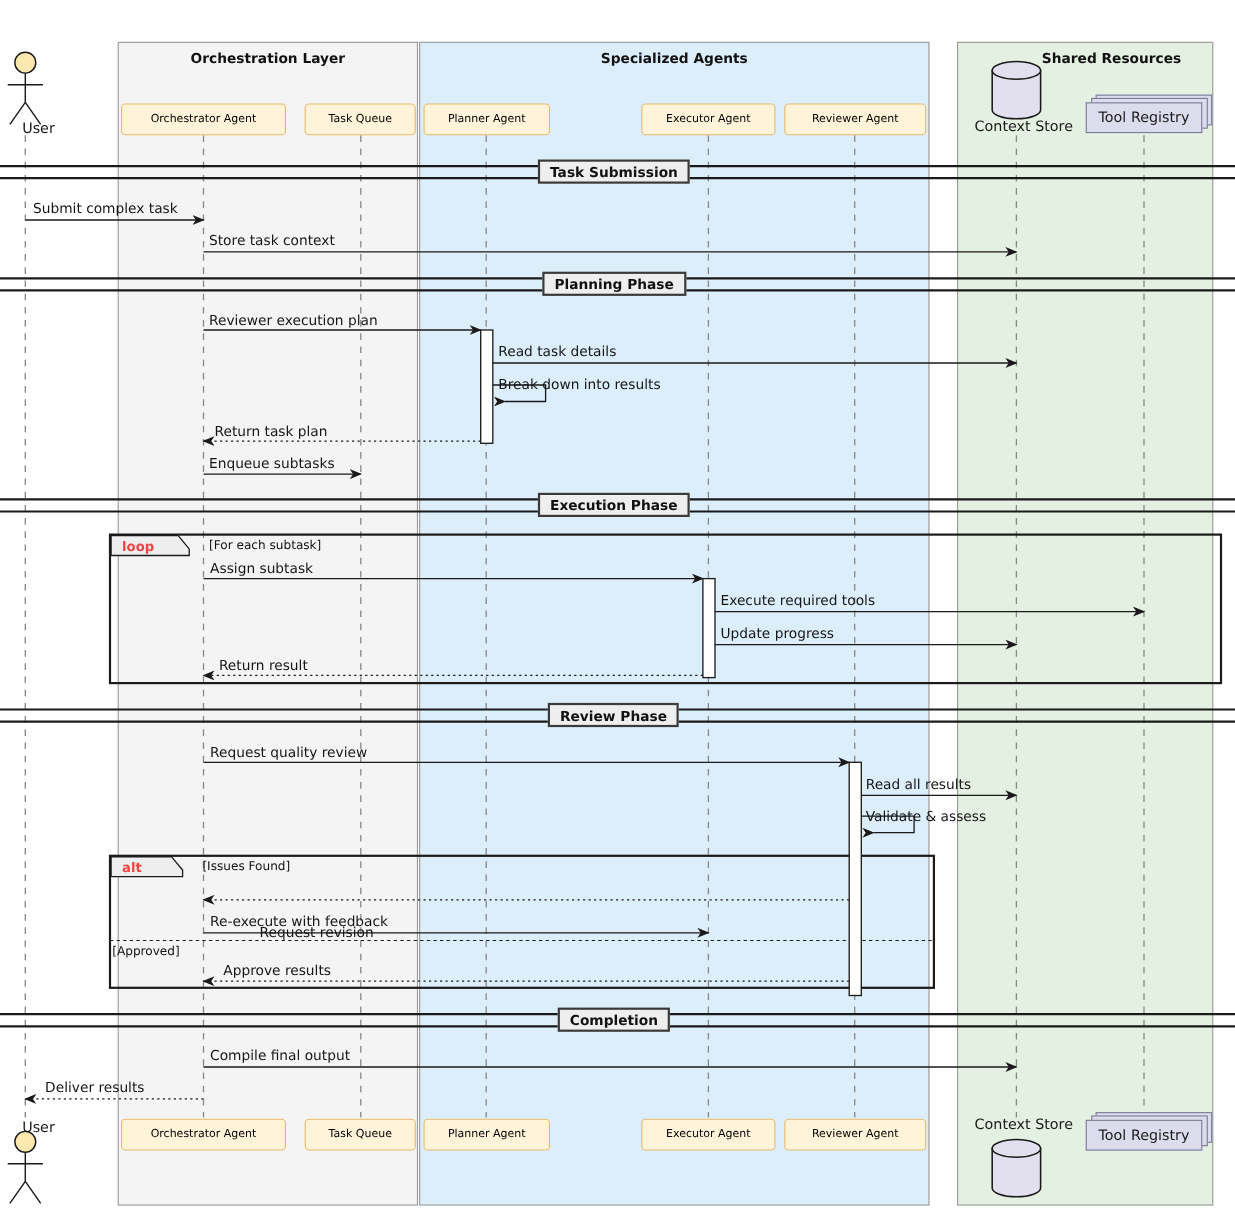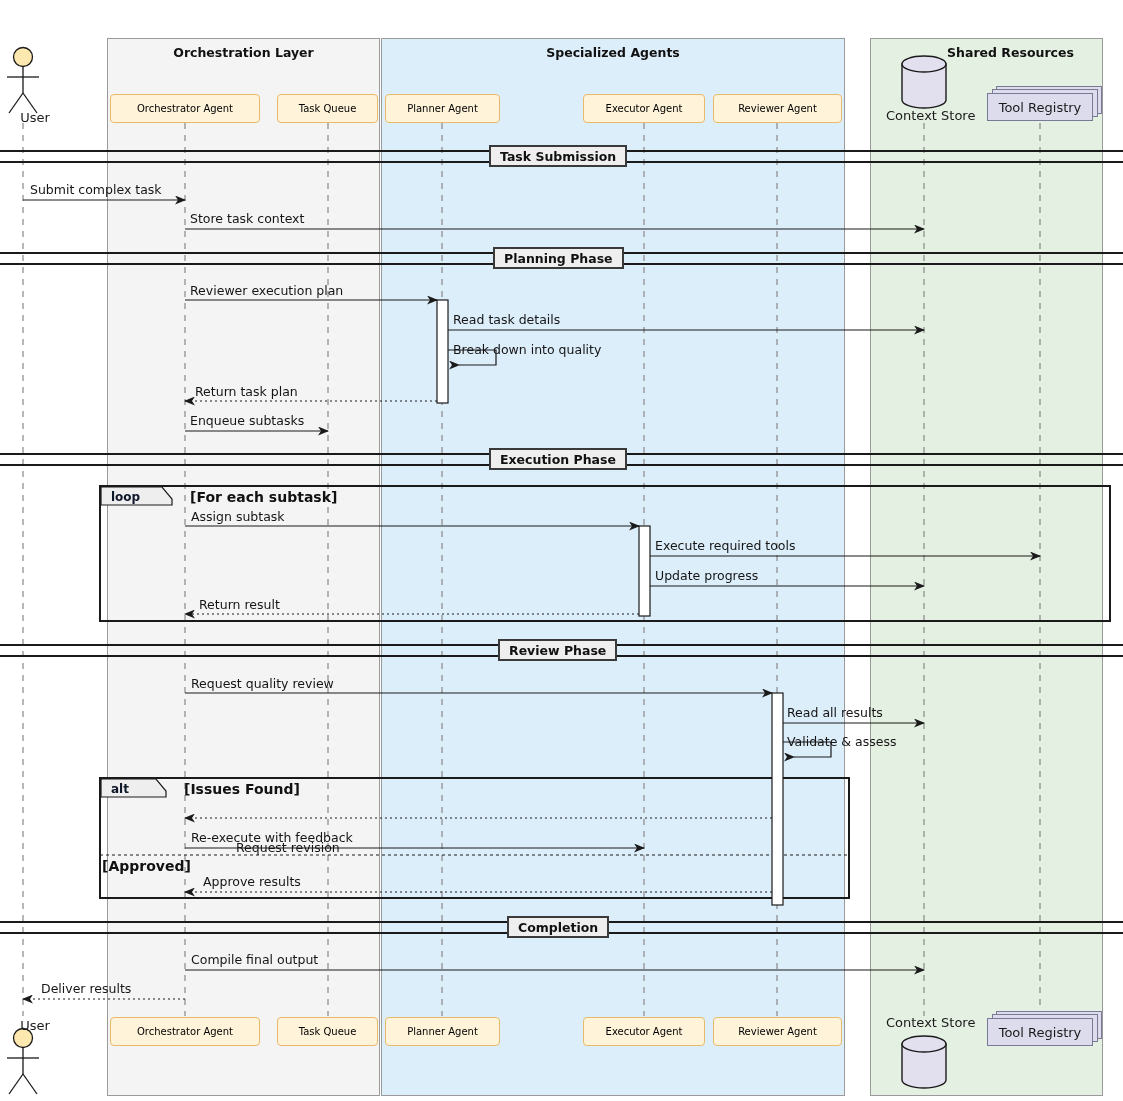--- a/index.html
+++ b/index.html
@@ -104,26 +104,26 @@
   .frag-tag {
     position: absolute;
     height: 19px;
     background: #eeeeee;
     display: flex;
     align-items: center;
     padding-left: 9px;
     padding-right: 16px;
     font-size: 12px;
     font-weight: bold;
-    color: #0f172a;
+    color: #ef4444;
   }
   .frag-cond {
     position: absolute;
-    font-size: 14px;
-    font-weight: bold;
+    font-size: 11px;
+    font-weight: normal;
     color: #111111;
     white-space: nowrap;
   }
   
   .msg-label {
     position: absolute;
     font-size: 12.5px;
     color: #151515;
     white-space: nowrap;
   }
@@ -264,21 +264,21 @@
       <div class="divider-label" style="left:507px;top:916px;">Completion</div>
       <div class="frag-tag" style="left:102px;top:487px;width:62px;background:transparent;">loop</div>
       <div class="frag-cond" style="left:190px;top:489px;">[For each subtask]</div>
       <div class="frag-tag" style="left:102px;top:779px;width:56px;background:transparent;">alt</div>
       <div class="frag-cond" style="left:184px;top:781px;">[Issues Found]</div>
       <div class="frag-cond" style="left:102px;top:858px;">[Approved]</div>
       <div class="msg-label" style="left:30px;top:182px;">Submit complex task</div>
       <div class="msg-label" style="left:190px;top:211px;">Store task context</div>
       <div class="msg-label" style="left:190px;top:283px;">Reviewer execution plan</div>
       <div class="msg-label" style="left:453px;top:312px;">Read task details</div>
-      <div class="msg-label" style="left:453px;top:342px;">Break down into quality</div>
+      <div class="msg-label" style="left:453px;top:342px;">Break down into results</div>
       <div class="msg-label" style="left:195px;top:384px;">Return task plan</div>
       <div class="msg-label" style="left:190px;top:413px;">Enqueue subtasks</div>
       <div class="msg-label" style="left:191px;top:509px;">Assign subtask</div>
       <div class="msg-label" style="left:655px;top:538px;">Execute required tools</div>
       <div class="msg-label" style="left:655px;top:568px;">Update progress</div>
       <div class="msg-label" style="left:199px;top:597px;">Return result</div>
       <div class="msg-label" style="left:191px;top:676px;">Request quality review</div>
       <div class="msg-label" style="left:787px;top:705px;">Read all results</div>
       <div class="msg-label" style="left:787px;top:734px;">Validate &amp; assess</div>
       <div class="msg-label" style="left:203px;top:840px;margin-left:33px;">Request revision</div>

